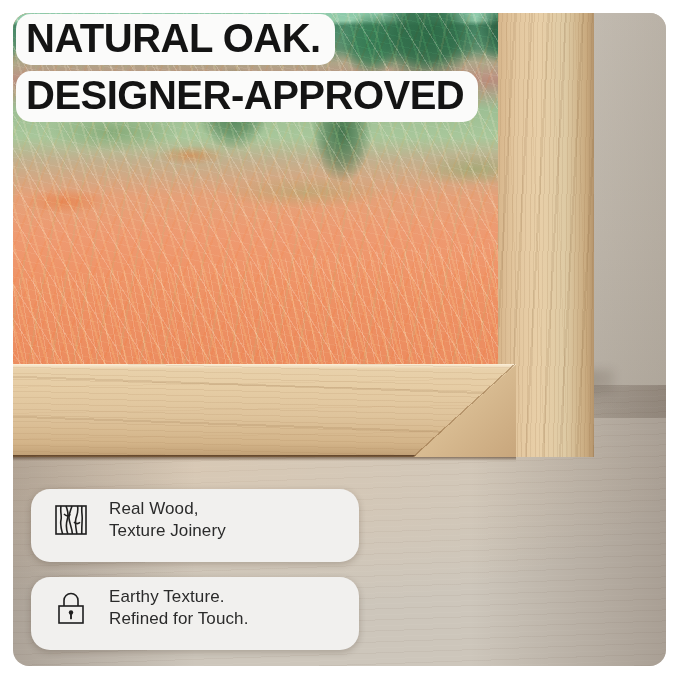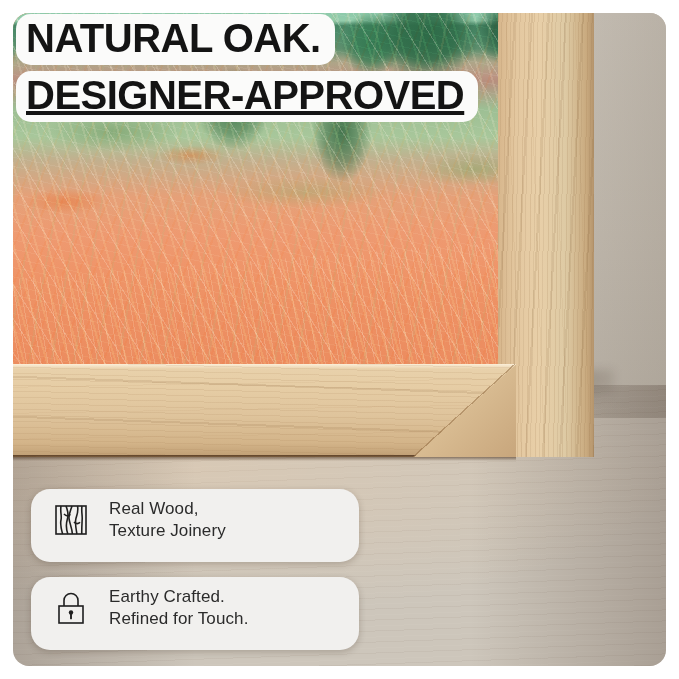--- a/index.html
+++ b/index.html
@@ -299,21 +299,21 @@
     background: #fbfbfa;
     border-radius: 15px;
     padding: 4px 14px 6px 10px;
     color: #141414;
     font-size: 40px;
     line-height: 1.03;
     font-weight: 700;
     letter-spacing: -0.5px;
     white-space: nowrap;
   }
-  .headline-line + .headline-line { margin-top: -2px; text-decoration: underline; }
+  .headline-line + .headline-line { margin-top: -2px; }
 
   
   .cards {
     position: absolute;
     left: 31px;
     top: 489px;
     width: 328px;
     z-index: 6;
     display: flex;
     flex-direction: column;
@@ -424,19 +424,19 @@
     <div class="card">
       <div class="card-icon">
         <svg width="34" height="36" viewBox="0 0 34 36" fill="none" stroke="#1f1f1f" stroke-width="1.6">
           <path d="M10 16V10.5a7 7 0 0 1 14 0V16"></path>
           <rect x="5" y="16" width="24" height="17"></rect>
           <circle cx="17" cy="22.5" r="2.2" fill="#1f1f1f" stroke="none"></circle>
           <path d="M17 24.2v4.2" stroke-width="1.9" stroke-linecap="round"></path>
         </svg>
       </div>
       <div class="card-text">
-        <span>Earthy Crafted.</span>
+        <span>Earthy Texture.</span>
         <span>Refined for Touch.</span>
       </div>
     </div>
 
   </div>
 </div>
 
 </body></html>

